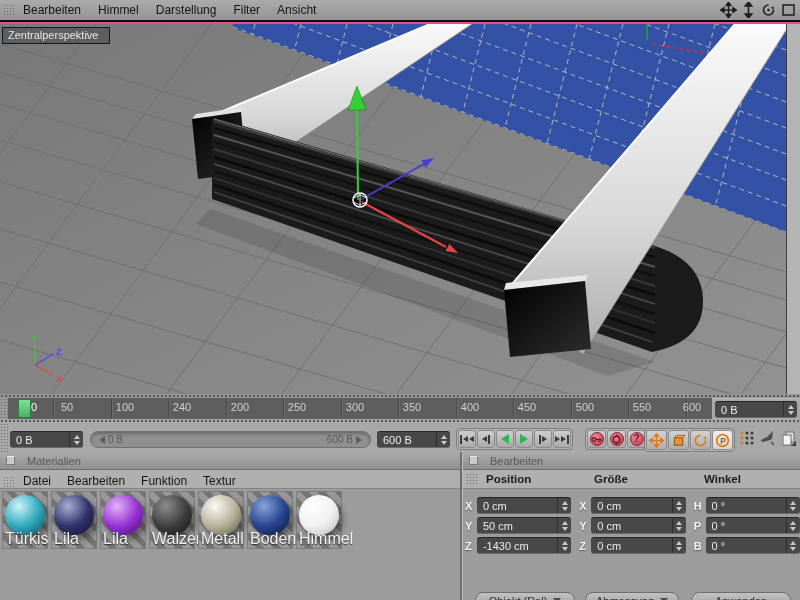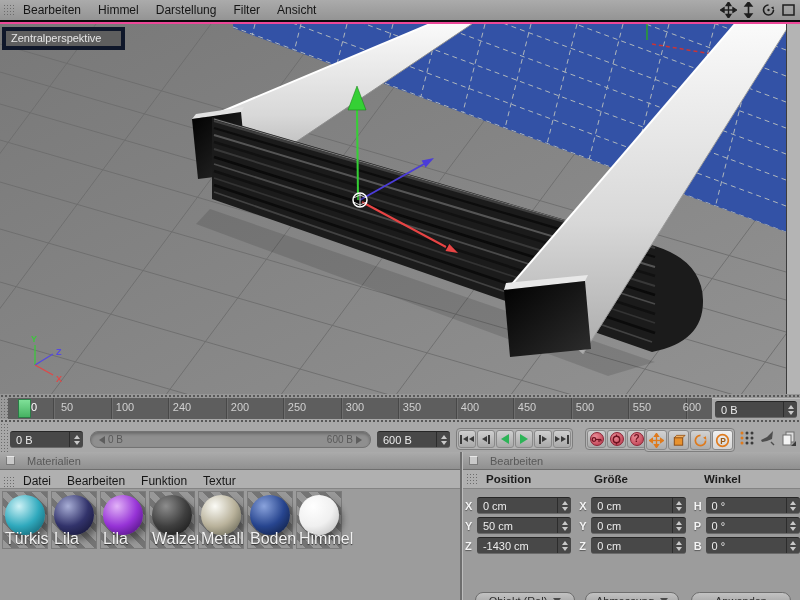--- a/index.html
+++ b/index.html
@@ -17,22 +17,22 @@
     background-image:radial-gradient(#6c6c6c 32%,transparent 34%);
     background-size:3px 3px;}
   .mb-spacer{flex:1;}
   .mb-icon{width:17px;height:16px;margin-right:3px;}
 
   
   .viewport{left:0;top:20px;width:800px;height:374px;border-top:2px solid #0b0b0b;box-sizing:border-box;}
   .scene{position:absolute;left:0;top:2px;width:786px;height:372px;display:block;}
   .vp-strip{position:absolute;left:786px;top:2px;width:14px;height:372px;
     background:#b4b4b4;border-left:1px solid #3c3c3c;box-sizing:border-box;}
-  .vp-label{position:absolute;left:2px;top:5px;padding:1px 19px 2px 5px;
-    background:#5e5e5e;border:4px solid #0f172a;color:#e6e6e6;font-size:11px;}
+  .vp-label{position:absolute;left:2px;top:5px;padding:1px 10px 2px 5px;
+    background:#5e5e5e;border:1px solid #0f172a;color:#e6e6e6;font-size:11px;}
 
   
   .dotband{background-color:#979797;
     background-image:radial-gradient(#585858 30%,transparent 34%);
     background-size:4px 4px;}
 
   
   .ruler{left:0;top:398px;width:800px;height:21px;background:#5e5e5e;}
   .ruler-grip{left:0;top:0;width:8px;height:21px;background:#9a9a9a;
     background-image:radial-gradient(#666 32%,transparent 34%);background-size:3px 3px;}

